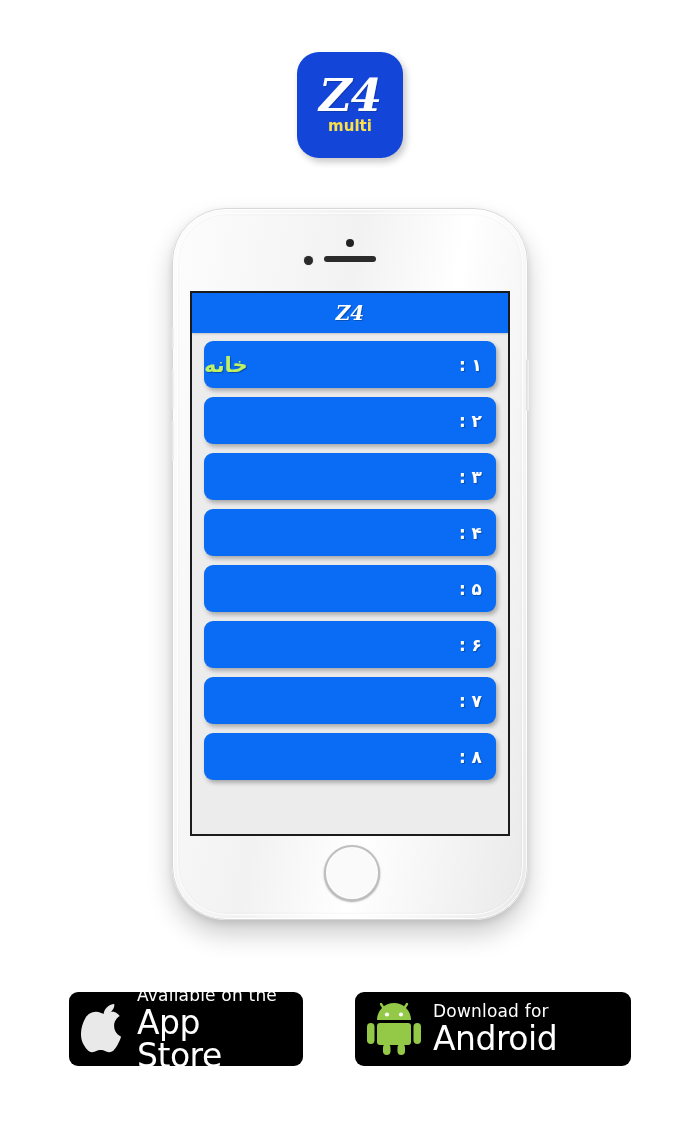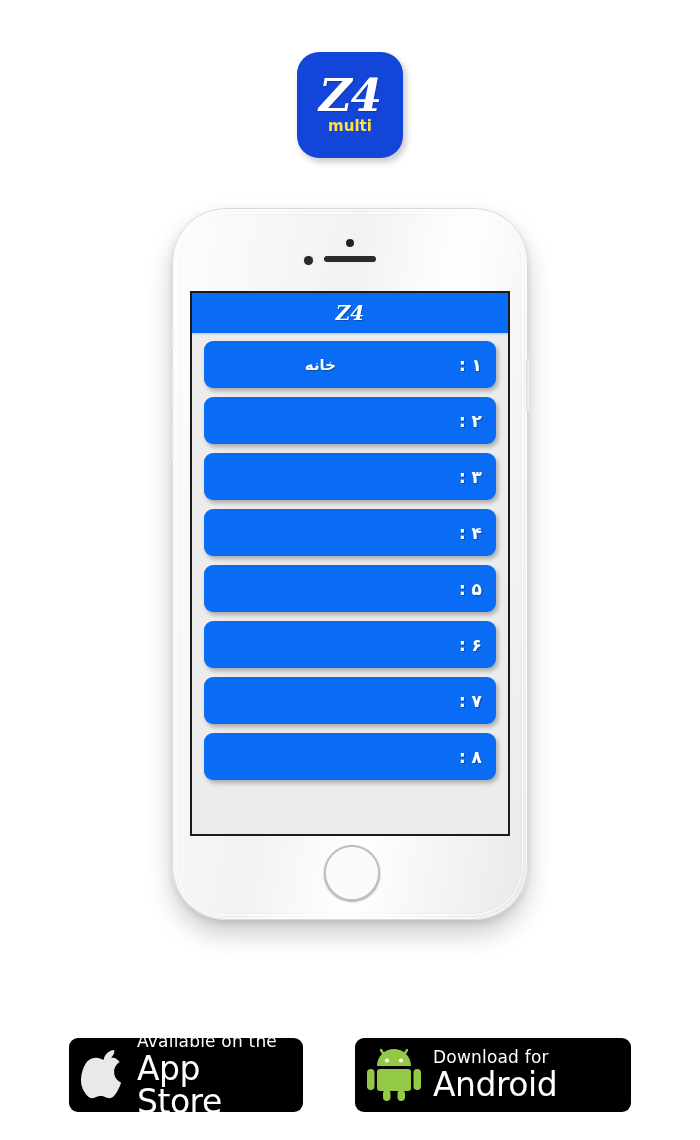--- a/index.html
+++ b/index.html
@@ -174,34 +174,34 @@
     font-family: "DejaVu Sans", sans-serif;
     font-size: 17px;
     font-weight: bold;
     color: #ffffff;
     padding-right: 14px;
     text-shadow: 1px 1px 1px rgba(0,0,0,0.3);
     white-space: nowrap;
   }
   .slot-label {
     flex: 1;
-    text-align: center;
-    font-family: "DejaVu Sans", sans-serif;
-    font-size: 15px;
-    font-weight: bold;
-    color: #ffffff;
+    text-align: left;
+    font-family: "DejaVu Sans", sans-serif;
+    font-size: 21px;
+    font-weight: bold;
+    color: #bef264;
     padding-right: 22px;
     text-shadow: 1px 1px 1px rgba(0,0,0,0.3);
   }
 
   
   #store-badges {
     position: absolute;
     left: 0;
-    top: 1038px;
+    top: 992px;
     width: 700px;
     display: flex;
     justify-content: center;
     gap: 52px;
   }
   .badge {
     background: #000000;
     border-radius: 9px;
     display: flex;
     align-items: center;

